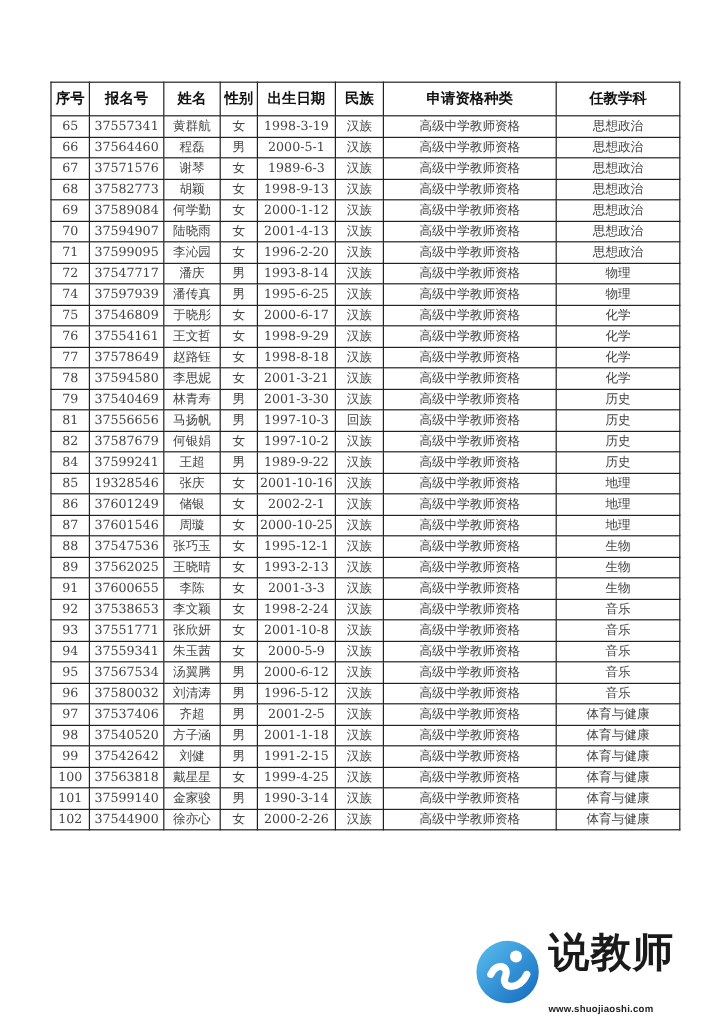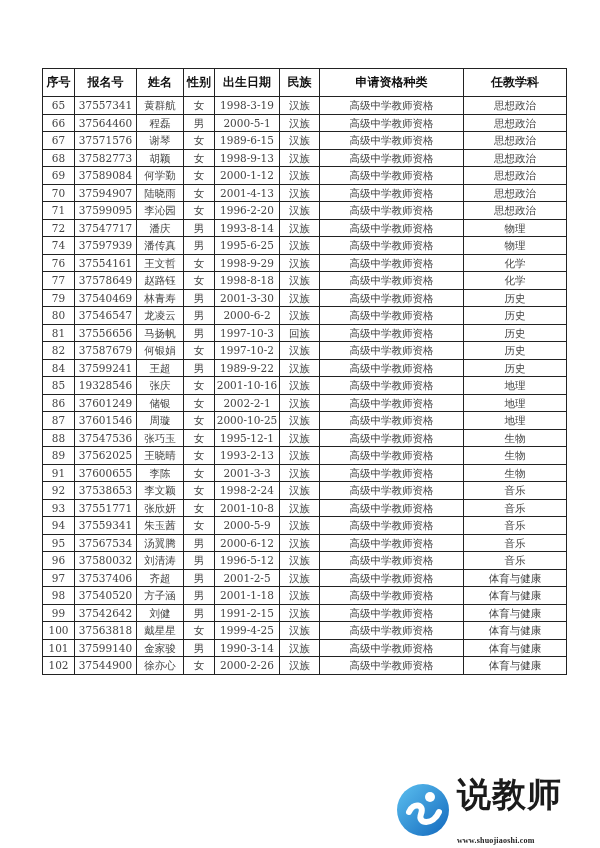--- a/index.html
+++ b/index.html
@@ -31,21 +31,21 @@
     position: absolute; left: 383px; top: 772px; width: 217px; height: 76px; background: #fff;
     display: flex; align-items: center;
   }
   .logo-mark { width: 56px; height: 56px; margin-left: 12px; }
   .logo-text { margin-left: 6px; display: flex; flex-direction: column; gap: 24px; }
   .logo-title {
     font-family: "DejaVu Sans", "Liberation Sans", sans-serif; font-weight: bold;
     font-size: 34px; color: #1a1a1a; line-height: 36px; letter-spacing: 1px;
   }
   .logo-url {
-    font-family: Liberation Serif, serif; font-weight: bold;
+    font-family: Liberation Sans, sans-serif; font-weight: bold;
     font-size: 8px; color: #222; letter-spacing: 0.2px;
   }
 </style>
 </head>
 <body>
 
 <table class="roster">
   <colgroup>
     <col style="width:32px">
       <col style="width:62px">
@@ -87,21 +87,21 @@
         <td>2000-5-1</td>
         <td>汉族</td>
         <td>高级中学教师资格</td>
         <td>思想政治</td>
       </tr>
       <tr>
         <td>67</td>
         <td>37571576</td>
         <td>谢琴</td>
         <td>女</td>
-        <td>1989-6-15</td>
+        <td>1989-6-3</td>
         <td>汉族</td>
         <td>高级中学教师资格</td>
         <td>思想政治</td>
       </tr>
       <tr>
         <td>68</td>
         <td>37582773</td>
         <td>胡颖</td>
         <td>女</td>
         <td>1998-9-13</td>
@@ -153,55 +153,65 @@
         <td>74</td>
         <td>37597939</td>
         <td>潘传真</td>
         <td>男</td>
         <td>1995-6-25</td>
         <td>汉族</td>
         <td>高级中学教师资格</td>
         <td>物理</td>
       </tr>
       <tr>
+        <td>75</td>
+        <td>37546809</td>
+        <td>于晓彤</td>
+        <td>女</td>
+        <td>2000-6-17</td>
+        <td>汉族</td>
+        <td>高级中学教师资格</td>
+        <td>化学</td>
+      </tr>
+      <tr>
         <td>76</td>
         <td>37554161</td>
         <td>王文哲</td>
         <td>女</td>
         <td>1998-9-29</td>
         <td>汉族</td>
         <td>高级中学教师资格</td>
         <td>化学</td>
       </tr>
       <tr>
         <td>77</td>
         <td>37578649</td>
         <td>赵路钰</td>
         <td>女</td>
         <td>1998-8-18</td>
         <td>汉族</td>
         <td>高级中学教师资格</td>
         <td>化学</td>
       </tr>
       <tr>
+        <td>78</td>
+        <td>37594580</td>
+        <td>李思妮</td>
+        <td>女</td>
+        <td>2001-3-21</td>
+        <td>汉族</td>
+        <td>高级中学教师资格</td>
+        <td>化学</td>
+      </tr>
+      <tr>
         <td>79</td>
         <td>37540469</td>
         <td>林青寿</td>
         <td>男</td>
         <td>2001-3-30</td>
-        <td>汉族</td>
-        <td>高级中学教师资格</td>
-        <td>历史</td>
-      </tr>
-      <tr>
-        <td>80</td>
-        <td>37546547</td>
-        <td>龙凌云</td>
-        <td>男</td>
-        <td>2000-6-2</td>
         <td>汉族</td>
         <td>高级中学教师资格</td>
         <td>历史</td>
       </tr>
       <tr>
         <td>81</td>
         <td>37556656</td>
         <td>马扬帆</td>
         <td>男</td>
         <td>1997-10-3</td>

